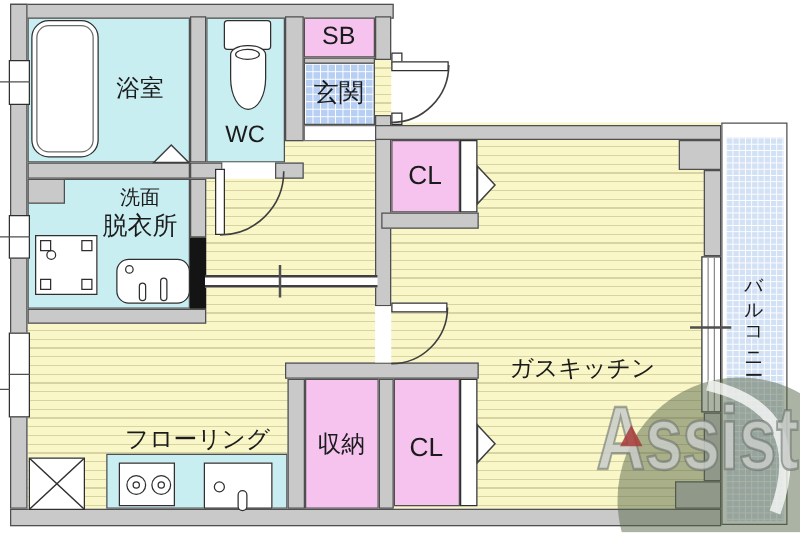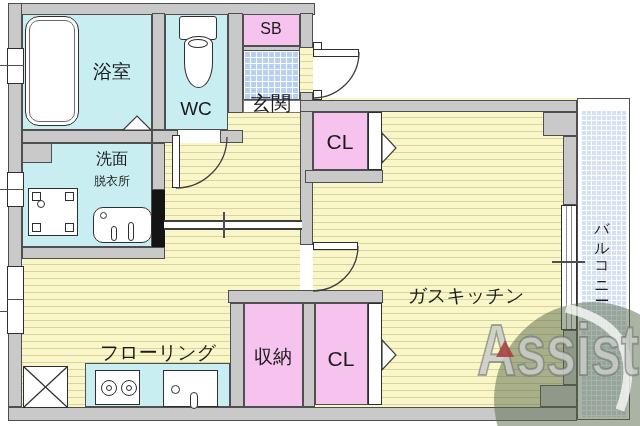--- a/index.html
+++ b/index.html
@@ -134,24 +134,24 @@
     <path d="M 358 246 A 45 45 0 0 1 313 291" fill="none" stroke="#3f3f3f" stroke-width="1.3"></path>
     <polygon points="123,130 151,130 137,116" fill="#ffffff" stroke="#3f3f3f" stroke-width="1.2"></polygon>
     <polygon points="382,133 396,148 382,163" fill="#ffffff" stroke="#3f3f3f" stroke-width="1.2"></polygon>
     <polygon points="382,340 396,355 382,370" fill="#ffffff" stroke="#3f3f3f" stroke-width="1.2"></polygon>
     <line x1="24" y1="367" x2="67" y2="407" stroke="#2f2f2f" stroke-width="1.2"></line>
     <line x1="67" y1="367" x2="24" y2="407" stroke="#2f2f2f" stroke-width="1.2"></line>
   </svg>
 
   <div class="lbl" style="left:112px;top:71px;font-size:19px;">浴室</div>
   <div class="lbl" style="left:196px;top:108px;font-size:19px;">WC</div>
-  <div class="lbl" style="left:271px;top:29px;font-size:16px;">SB</div>
-  <div class="lbl" style="left:271px;top:75px;font-size:20px;margin-top:28px;">玄関</div>
+  <div class="lbl" style="left:271px;top:29px;font-size:20px;">SB</div>
+  <div class="lbl" style="left:271px;top:75px;font-size:20px;">玄関</div>
   <div class="lbl" style="left:112px;top:159px;font-size:16px;">洗面</div>
-  <div class="lbl" style="left:112px;top:181px;font-size:12px;">脱衣所</div>
+  <div class="lbl" style="left:112px;top:181px;font-size:20px;">脱衣所</div>
   <div class="lbl" style="left:158px;top:352px;font-size:19px;">フローリング</div>
   <div class="lbl" style="left:273px;top:356px;font-size:19px;text-align:right;">収納</div>
   <div class="lbl" style="left:340px;top:141px;font-size:21px;">CL</div>
   <div class="lbl" style="left:341px;top:358px;font-size:21px;">CL</div>
   <div class="lbl" style="left:466px;top:295px;font-size:19px;">ガスキッチン</div>
   <div class="lbl vert" style="left:595px;top:212px;font-size:15px;letter-spacing:3px;height:120px;">バルコニー</div>
 
   <svg class="wm" width="640" height="426" viewBox="0 0 640 426">
     <circle cx="592" cy="400" r="98" fill="#58684a" fill-opacity="0.5"></circle>
     <path d="M 566 308 Q 650 328 620 410" fill="none" stroke="#ffffff" stroke-width="9" stroke-opacity="0.75"></path>

